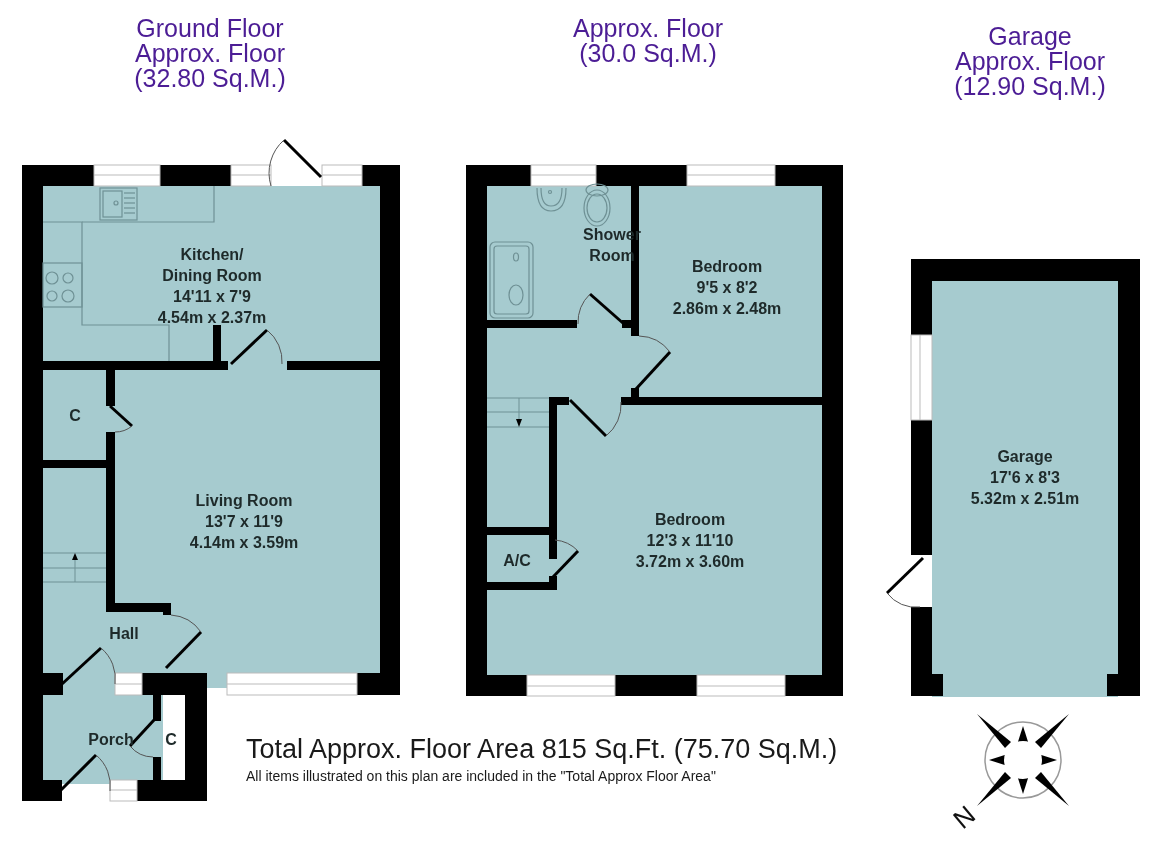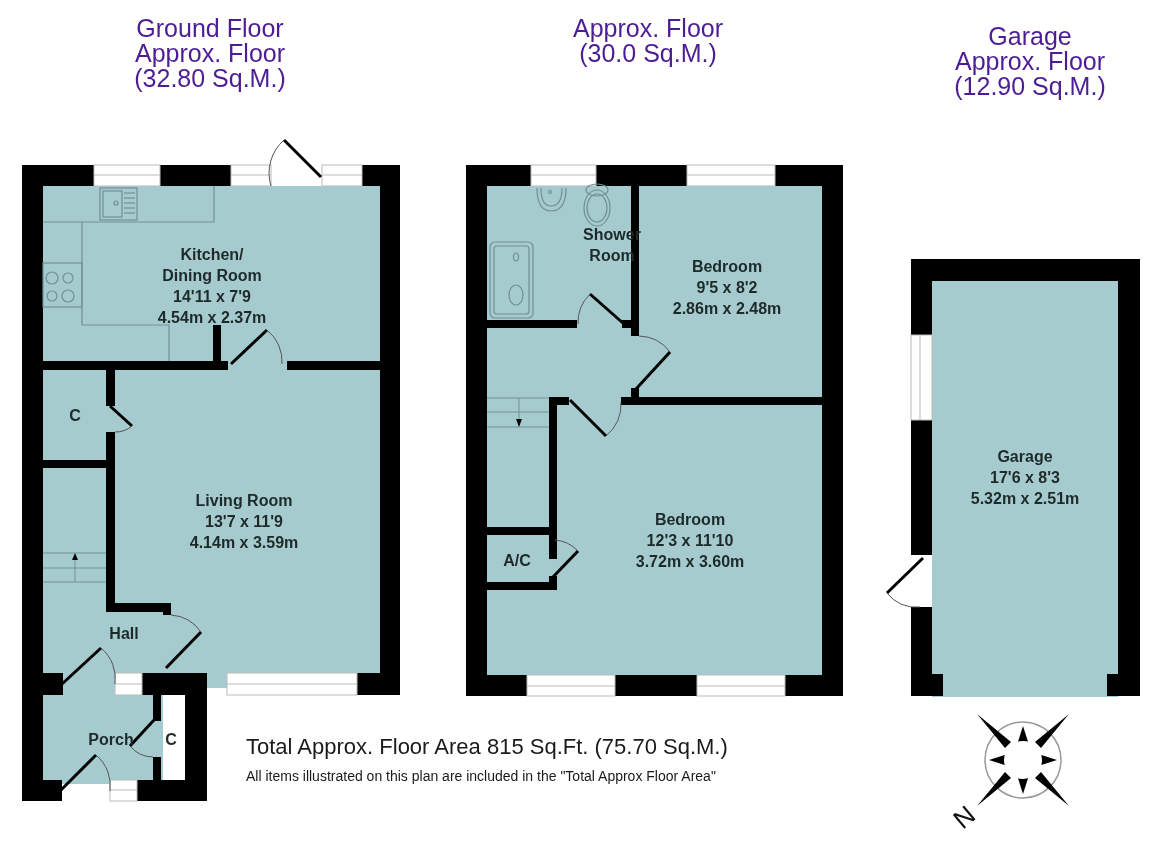--- a/index.html
+++ b/index.html
@@ -39,21 +39,21 @@
       color: #1e2a2a;
       transform: translateX(-50%);
       white-space: nowrap;
     }
     .room-label div { white-space: nowrap; }
     .total-area {
       position: absolute;
       left: 246px;
       top: 734px;
       font-family: "Liberation Sans", sans-serif;
-      font-size: 22px;
+      font-size: 27px;
       color: #1a1a1a;
       white-space: nowrap;
     }
     .disclaimer {
       position: absolute;
       left: 246px;
       top: 768px;
       font-family: "Liberation Sans", sans-serif;
       font-size: 14px;
       color: #1a1a1a;

